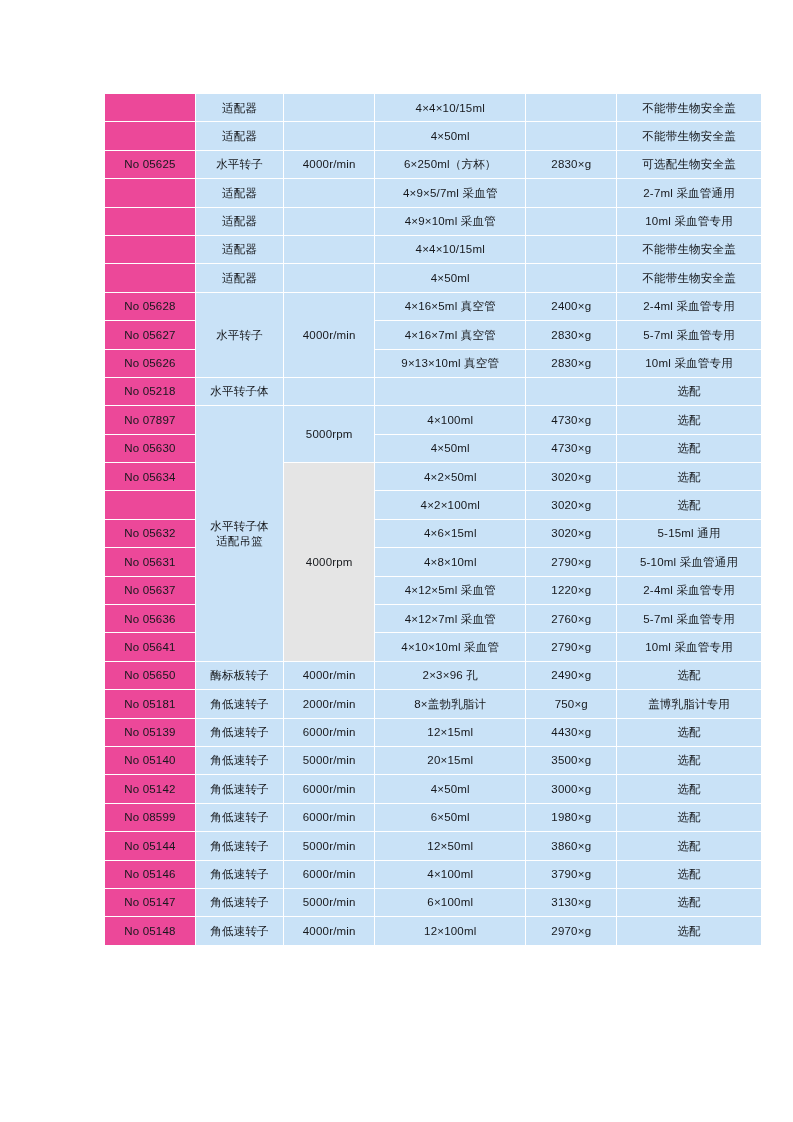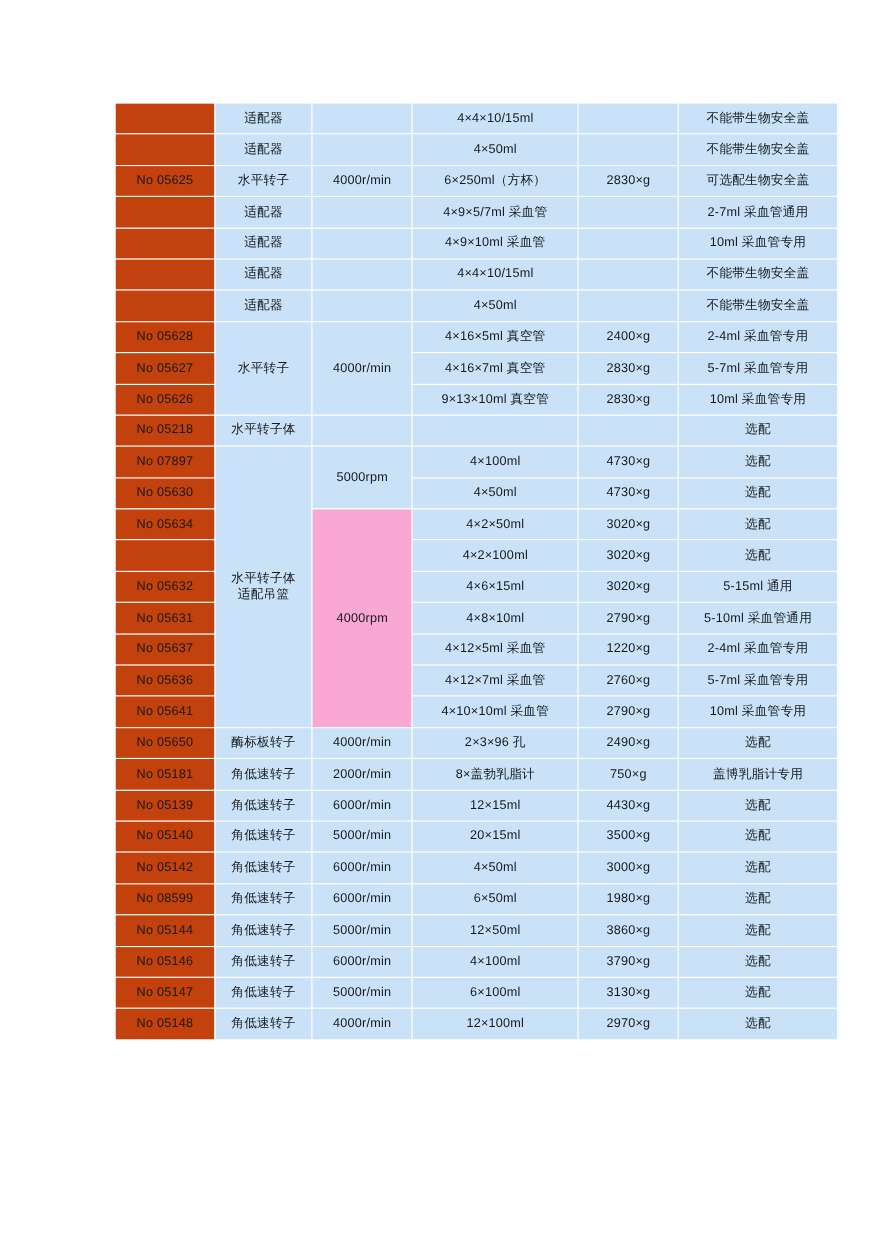--- a/index.html
+++ b/index.html
@@ -47,23 +47,23 @@
   }
   
   col.c0 { width: 84px; }
   col.c1 { width: 82px; }
   col.c2 { width: 84px; }
   col.c3 { width: 140px; }
   col.c4 { width: 84px; }
   col.c5 { width: 134px; }
 
   
-  .dark  { background: #c2410c; }
+  .dark  { background: #ec4899; }
   .light { background: #c9e2f7; }
-  .mid   { background: #f9a8d4; }
+  .mid   { background: #e5e5e5; }
 </style>
 </head>
 <body>
 
 <div class="page">
   <div class="table-wrap">
     <table class="spec-table">
       <colgroup>
         <col class="c0">
           <col class="c1">

